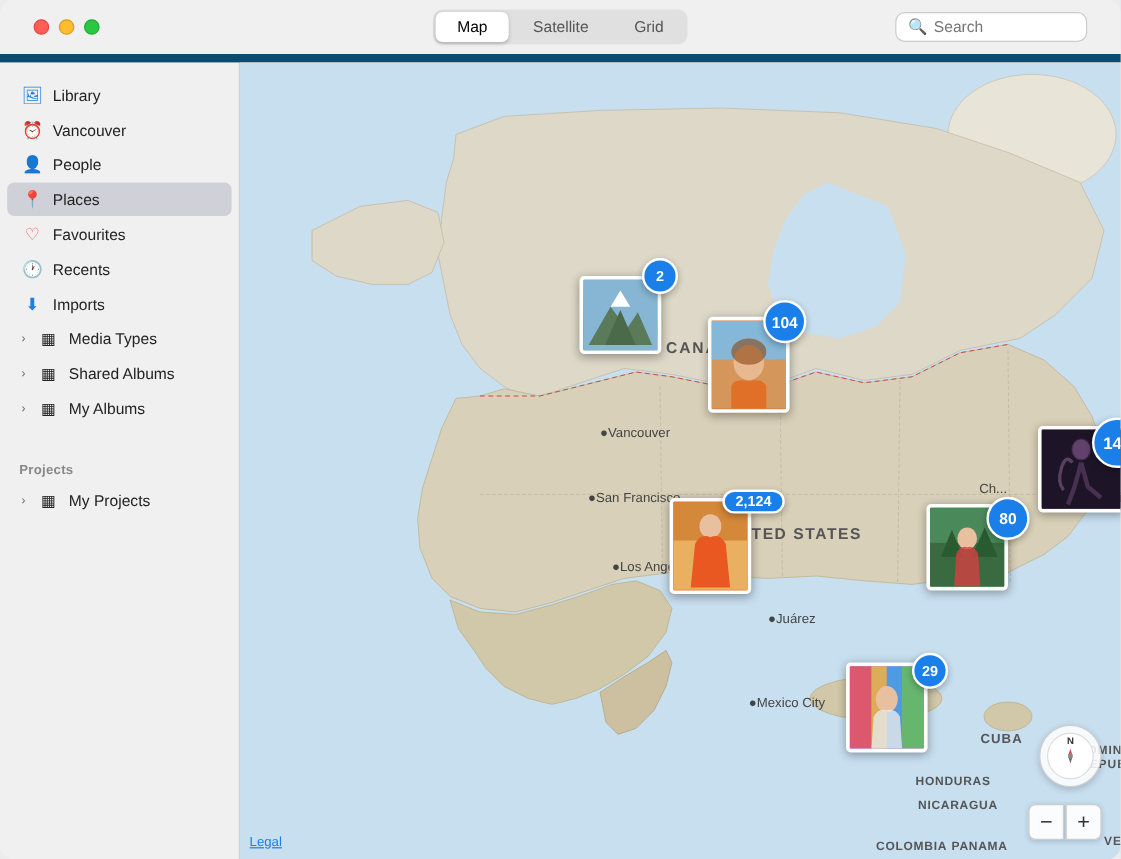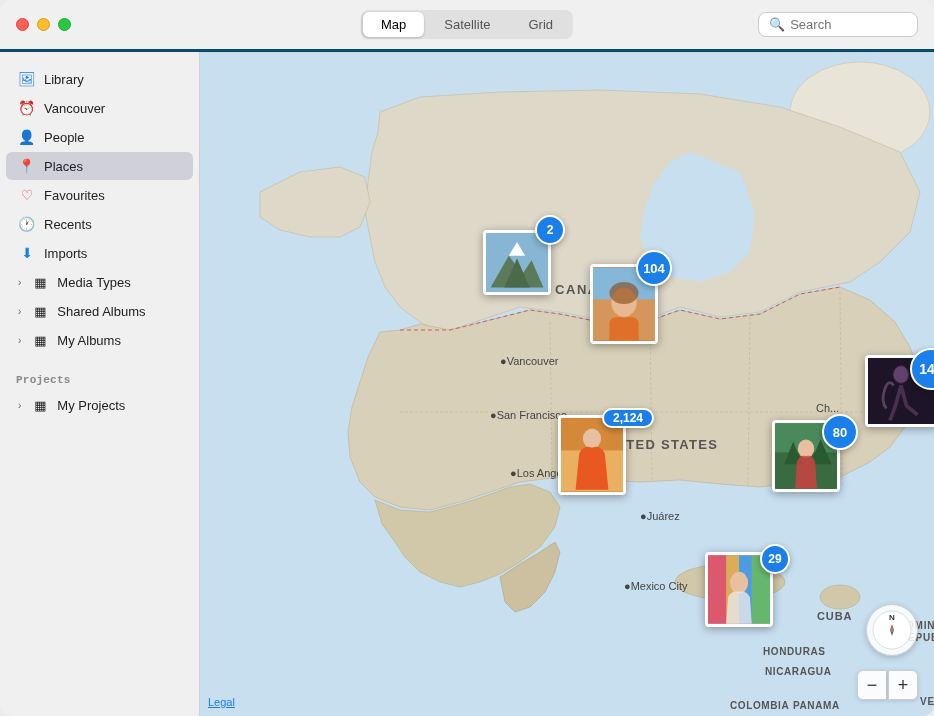--- a/index.html
+++ b/index.html
@@ -13,23 +13,23 @@
       flex-direction: column;
       border-radius: 12px;
     }
 
     
     .titlebar {
       height: 52px;
       background: #f0f0f0;
       display: flex;
       align-items: center;
-      padding: 0 16px;
+      padding: 0 28px;
       gap: 8px;
-      border-bottom: 3px solid #0c4a6e;
+      border-bottom: 7px solid #0c4a6e;
       position: relative;
       flex-shrink: 0;
     }
     .traffic-lights {
       display: flex;
       gap: 8px;
     }
     .traffic-light {
       width: 13px;
       height: 13px;
@@ -335,21 +335,21 @@
       <span class="chevron">›</span>
       <span class="item-icon" style="font-size:13px;">▦</span>
       <span class="item-label">Shared Albums</span>
     </div>
     <div class="sidebar-item">
       <span class="chevron">›</span>
       <span class="item-icon" style="font-size:13px;">▦</span>
       <span class="item-label">My Albums</span>
     </div>
 
-    <div class="sidebar-section-label" style="margin-top:12px;font-family:Liberation Mono, monospace;">Projects</div>
+    <div class="sidebar-section-label" style="margin-top:24px;">Projects</div>
     <div class="sidebar-item">
       <span class="chevron">›</span>
       <span class="item-icon" style="font-size:13px;">▦</span>
       <span class="item-label">My Projects</span>
     </div>
   </div>
 
   <div class="map-area">
 
     

